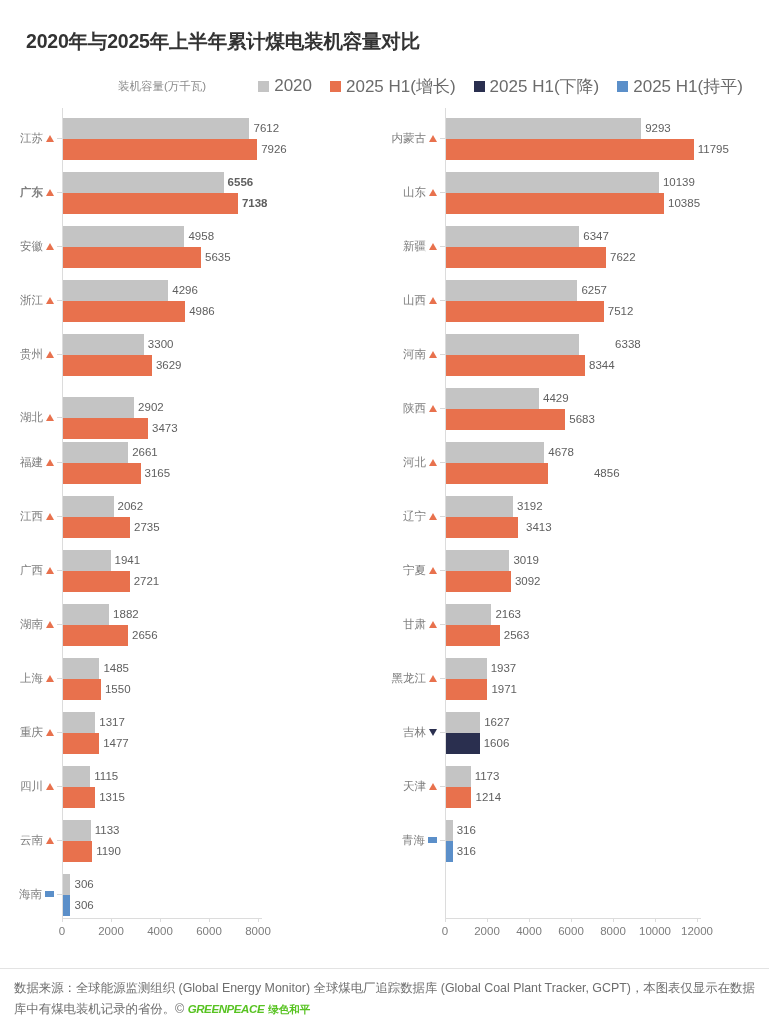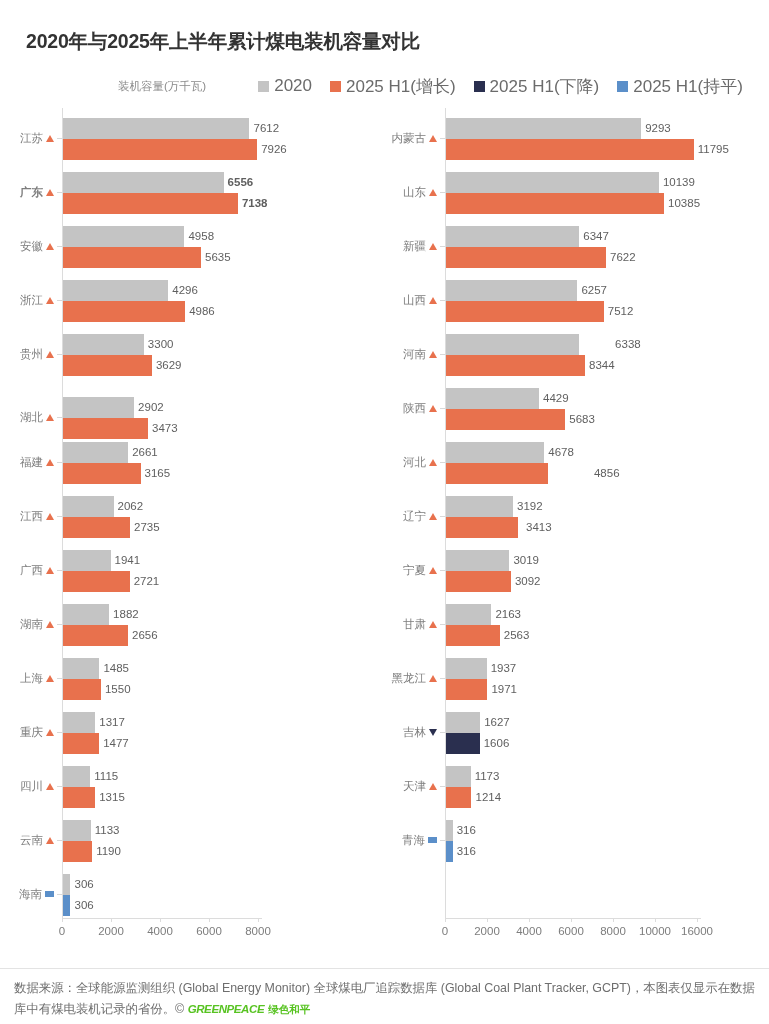--- a/index.html
+++ b/index.html
@@ -581,21 +581,21 @@
           <div class="xtick-label" style="left: 117px;">2000</div>
           <div class="xtick" style="left: 159px;"></div>
           <div class="xtick-label" style="left: 159px;">4000</div>
           <div class="xtick" style="left: 201px;"></div>
           <div class="xtick-label" style="left: 201px;">6000</div>
           <div class="xtick" style="left: 243px;"></div>
           <div class="xtick-label" style="left: 243px;">8000</div>
           <div class="xtick" style="left: 285px;"></div>
           <div class="xtick-label" style="left: 285px;">10000</div>
           <div class="xtick" style="left: 327px;"></div>
-          <div class="xtick-label" style="left: 327px;">16000</div>
+          <div class="xtick-label" style="left: 327px;">12000</div>
         </div>
       </div>
     </div>
 
   <div class="footer-rule"></div>
   <div class="footer">
     <span>数据来源：全球能源监测组织 (Global Energy Monitor) 全球煤电厂追踪数据库 (Global Coal Plant Tracker, GCPT)，本图表仅显示在数据库中有煤电装机记录的省份。©</span>
     <span class="gp-logo">GREENPEACE</span><span class="gp-cn">绿色和平</span>
   </div>
 

